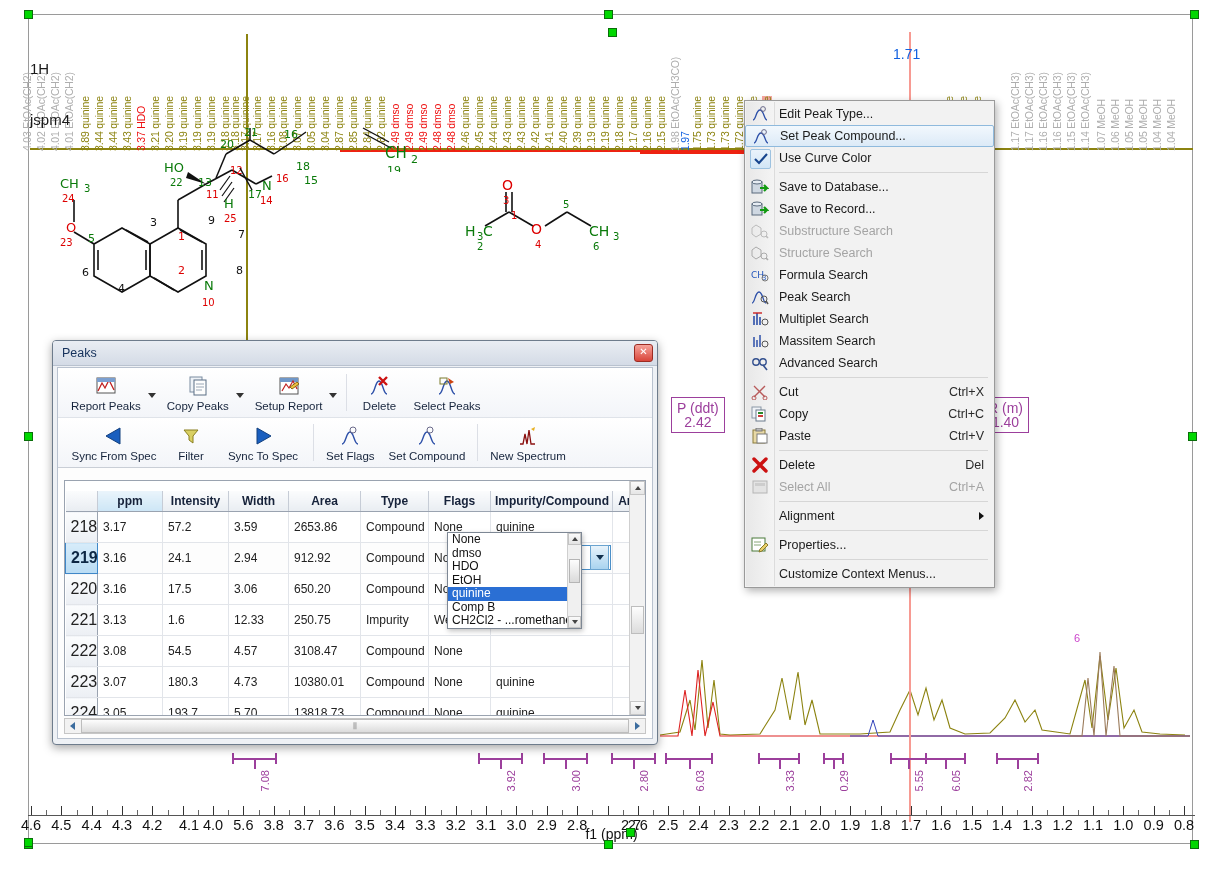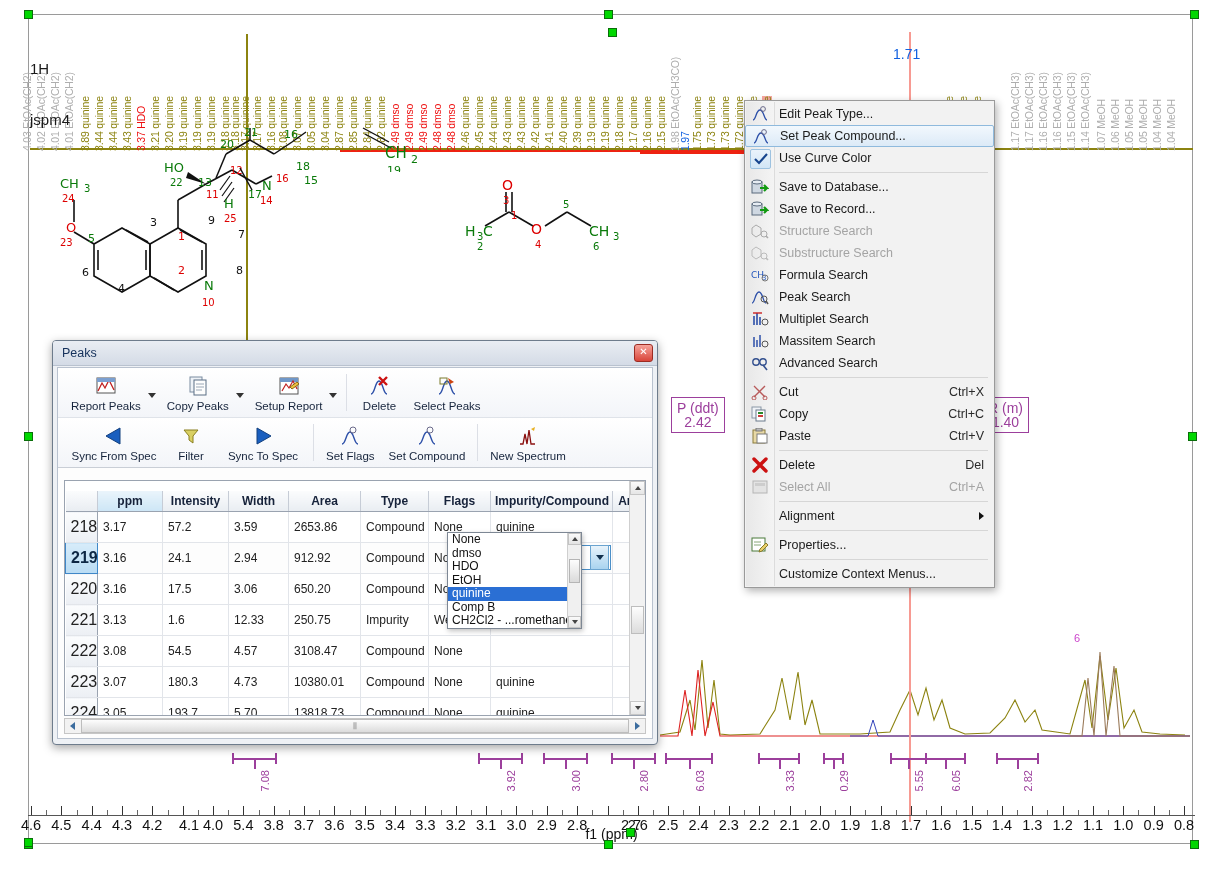--- a/index.html
+++ b/index.html
@@ -676,21 +676,21 @@
       <div class="maj" style="left: 152.368px;"></div>
       <div class="lbl" style="left: 152.368px;">4.2</div>
       <div class="min" style="left: 167.539px;"></div>
       <div class="maj" style="left: 182.711px;"></div>
       <div class="lbl" style="left: 189px;">4.1</div>
       <div class="min" style="left: 197.882px;"></div>
       <div class="maj" style="left: 213.053px;"></div>
       <div class="lbl" style="left: 213.053px;">4.0</div>
       <div class="min" style="left: 228.224px;"></div>
       <div class="maj" style="left: 243.395px;"></div>
-      <div class="lbl" style="left: 243.395px;">5.4</div>
+      <div class="lbl" style="left: 243.395px;">5.6</div>
       <div class="min" style="left: 258.566px;"></div>
       <div class="maj" style="left: 273.737px;"></div>
       <div class="lbl" style="left: 273.737px;">3.8</div>
       <div class="min" style="left: 288.908px;"></div>
       <div class="maj" style="left: 304.079px;"></div>
       <div class="lbl" style="left: 304.079px;">3.7</div>
       <div class="min" style="left: 319.25px;"></div>
       <div class="maj" style="left: 334.421px;"></div>
       <div class="lbl" style="left: 334.421px;">3.6</div>
       <div class="min" style="left: 349.592px;"></div>
@@ -1111,36 +1111,36 @@
               <rect x="1" y="3" width="10" height="11" fill="#cfd8e2" stroke="#5a6a7c"></rect>
               <ellipse cx="6" cy="3" rx="5" ry="2" fill="#e6ecf3" stroke="#5a6a7c"></ellipse>
               <path d="M9 9 l7 0 -3 -3 m3 3 -3 3" stroke="#119911" stroke-width="2.2" fill="none"></path>
             </svg>
           </span>
           <span class="mlabel">Save to Record...</span>
         </div>
         <div class="mi disabled">
           <span class="mi-ic">
             <svg width="18" height="16" viewBox="0 0 18 16">
+              <polygon points="5,2 10,5 10,11 5,14 1,11 1,5" fill="none" stroke="#bbb"></polygon>
+              <circle cx="13" cy="11" r="3" fill="none" stroke="#bbb"></circle>
+              <line x1="15" y1="13" x2="17" y2="15" stroke="#bbb" stroke-width="1.6"></line>
+            </svg>
+          </span>
+          <span class="mlabel">Substructure Search</span>
+        </div>
+        <div class="mi disabled">
+          <span class="mi-ic">
+            <svg width="18" height="16" viewBox="0 0 18 16">
               <polygon points="5,2 10,5 10,11 5,14 1,11 1,5" fill="none" stroke="#aaa"></polygon>
               <circle cx="13" cy="11" r="3" fill="none" stroke="#aaa"></circle>
               <line x1="15" y1="13" x2="17" y2="15" stroke="#aaa" stroke-width="1.6"></line>
             </svg>
           </span>
           <span class="mlabel">Structure Search</span>
-        </div>
-        <div class="mi disabled">
-          <span class="mi-ic">
-            <svg width="18" height="16" viewBox="0 0 18 16">
-              <polygon points="5,2 10,5 10,11 5,14 1,11 1,5" fill="none" stroke="#bbb"></polygon>
-              <circle cx="13" cy="11" r="3" fill="none" stroke="#bbb"></circle>
-              <line x1="15" y1="13" x2="17" y2="15" stroke="#bbb" stroke-width="1.6"></line>
-            </svg>
-          </span>
-          <span class="mlabel">Substructure Search</span>
         </div>
         <div class="mi">
           <span class="mi-ic">
             <svg width="18" height="16" viewBox="0 0 18 16">
               <text x="0" y="11" font-family="DejaVu Sans, sans-serif" font-size="9" fill="#2255bb">CH</text>
               <text x="11" y="13" font-family="DejaVu Sans, sans-serif" font-size="7" fill="#2255bb">3</text>
               <circle cx="14" cy="11" r="3" fill="none" stroke="#777"></circle>
             </svg>
           </span>
           <span class="mlabel">Formula Search</span>

